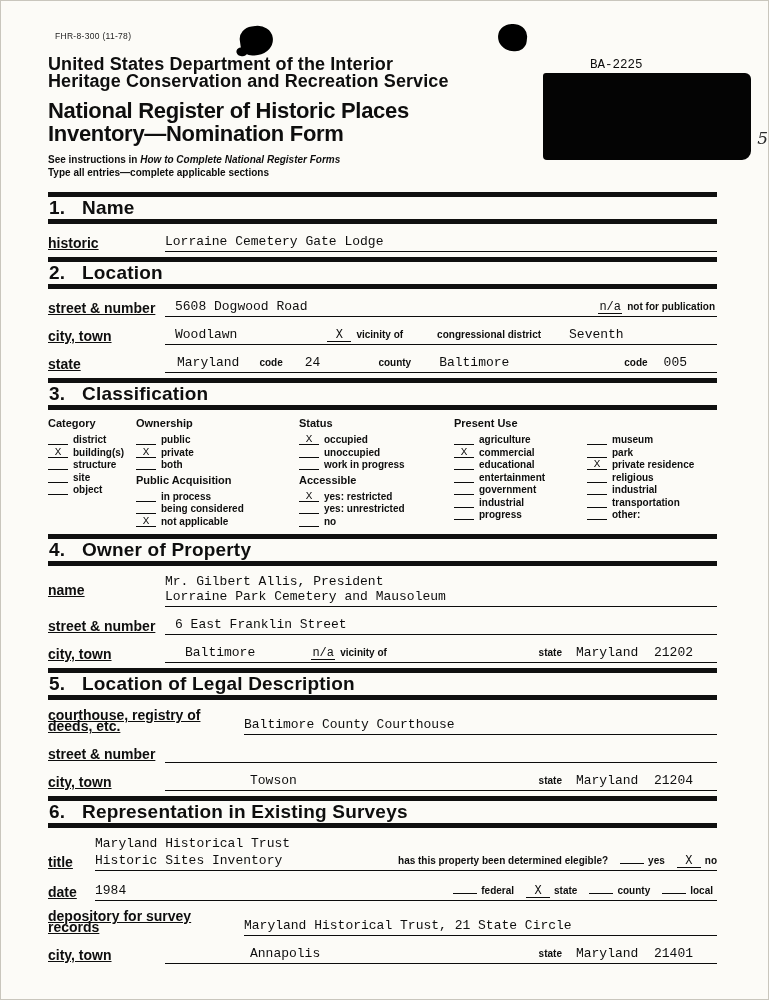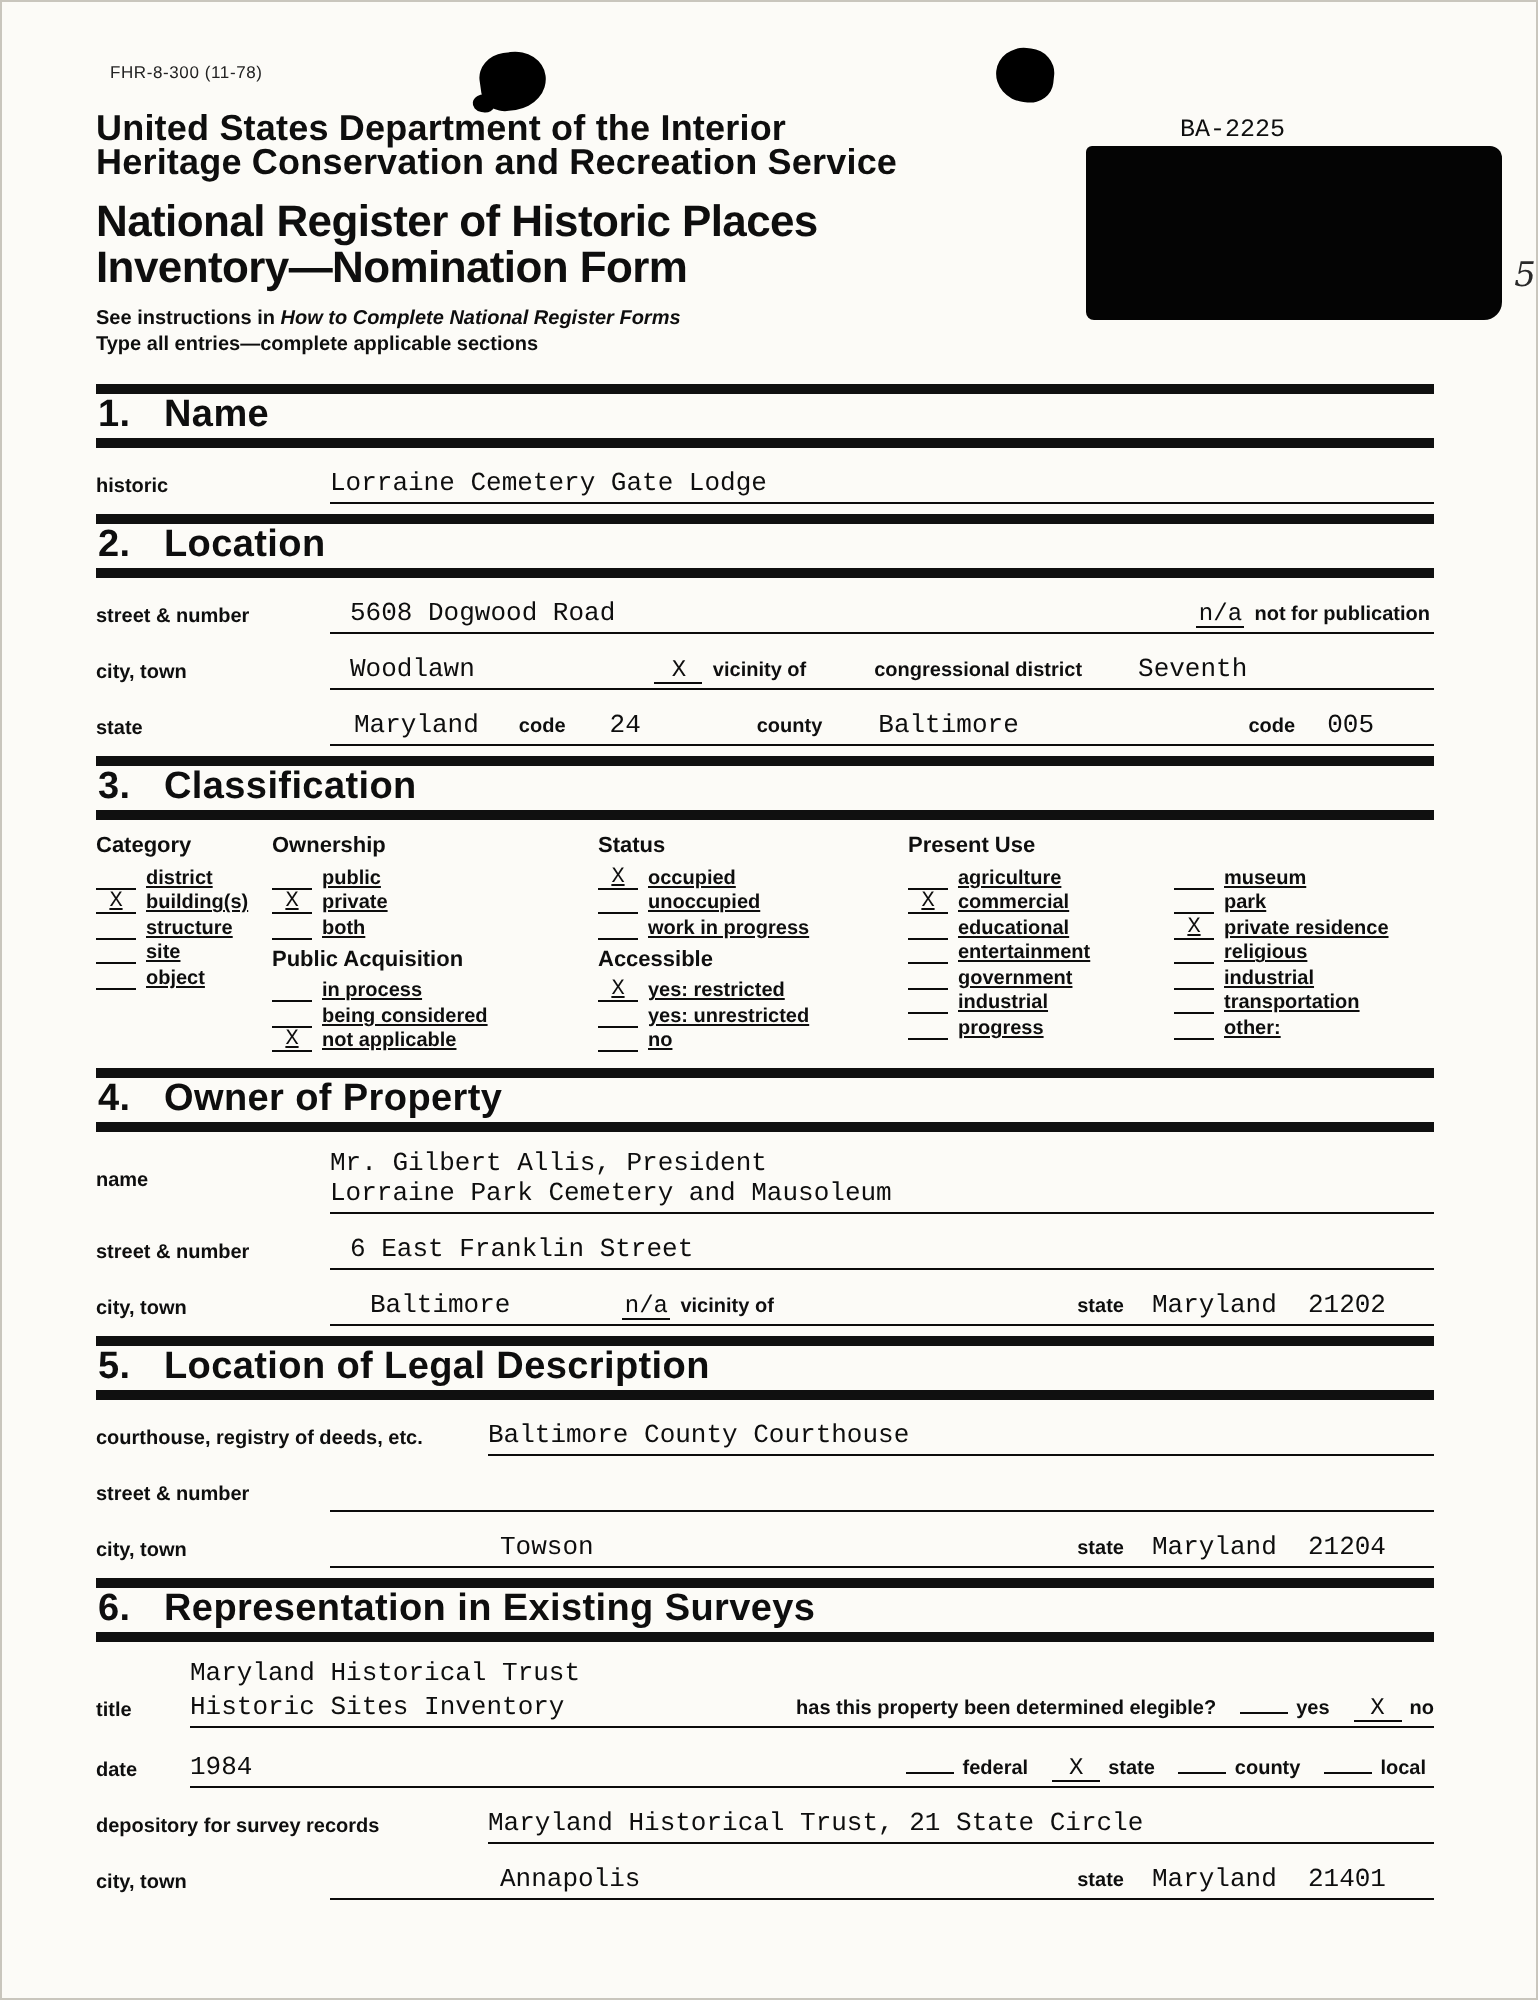--- a/index.html
+++ b/index.html
@@ -27,37 +27,37 @@
   .instr{margin-top:8px; font-size:10px; font-weight:bold; line-height:13px;}
   .instr i{font-style:italic;}
 
   .sec{margin-top:5px;}
   .sec-first{margin-top:13px;}
   .bar{height:5px; background:#101010;}
   .sec-title{font-weight:bold; font-size:19px; line-height:19px; padding:1px 0 2px 1px; letter-spacing:.2px;}
   .sec-num{display:inline-block; width:33px;}
 
   .frow{display:flex; align-items:flex-end; margin-top:10px;}
-  .lbl{font-weight:bold; font-size:10px; line-height:11px; padding-bottom:3px; flex:0 0 auto;}
+  .lbl{font-weight:bold; font-size:14px; line-height:11px; padding-bottom:3px; flex:0 0 auto;text-decoration:underline;}
   .fill{flex:1 1 auto; display:flex; align-items:baseline; border-bottom:1.5px solid #0c0c0c;
         min-height:18px; padding-bottom:2px;}
   .fillcol{flex:1 1 auto; display:flex; flex-direction:column; border-bottom:1.5px solid #0c0c0c; padding-bottom:2px;}
   .line{display:flex; align-items:baseline; min-height:15px;}
   .val{font-family:"Liberation Mono", monospace; font-size:13px; line-height:15px; white-space:pre;}
   .blb{font-weight:bold; font-size:10px; line-height:11px;}
   .cline{display:inline-block; min-width:24px; border-bottom:1.5px solid #0c0c0c; text-align:center;
          font-family:"Liberation Mono", monospace; font-size:12px; line-height:12px; height:13px;}
   .ind10{padding-left:10px;} .ind12{padding-left:12px;} .ind20{padding-left:20px;} .ind85{padding-left:85px;}
   .cluster{display:flex; align-items:baseline;}
 
   .classif{display:flex; margin-top:7px;}
   .ccol{display:flex; flex-direction:column;}
   .chead{font-weight:bold; font-size:11px; line-height:13px; height:15px;}
   .chead2{font-weight:bold; font-size:11px; line-height:13px; height:15px; margin-top:4px;}
-  .citem{display:flex; align-items:center; margin-top:2px; height:10.5px;text-decoration:underline;}
+  .citem{display:flex; align-items:flex-start; margin-top:2px; height:10.5px;}
   .cmark{flex:0 0 20px; border-bottom:1.5px solid #0c0c0c; text-align:center;
          font-family:"Liberation Mono", monospace; font-size:11px; line-height:10px; height:11px; margin-right:5px;}
   .cl{font-weight:bold; font-size:10px; line-height:11px; white-space:nowrap;}
 
   .hopts{display:flex; align-items:baseline;}
   .hopt{display:flex; align-items:baseline; margin-left:12px;}
   .hopt .blb{margin-left:4px;}
 </style>
 </head>
 <body>

